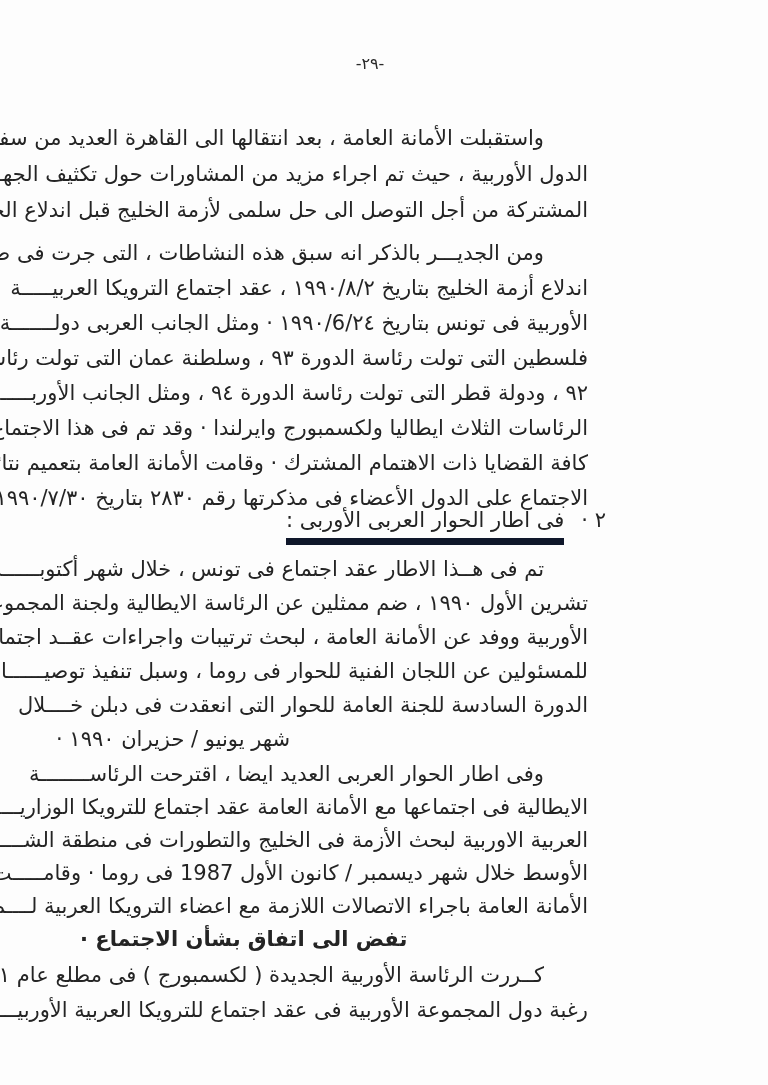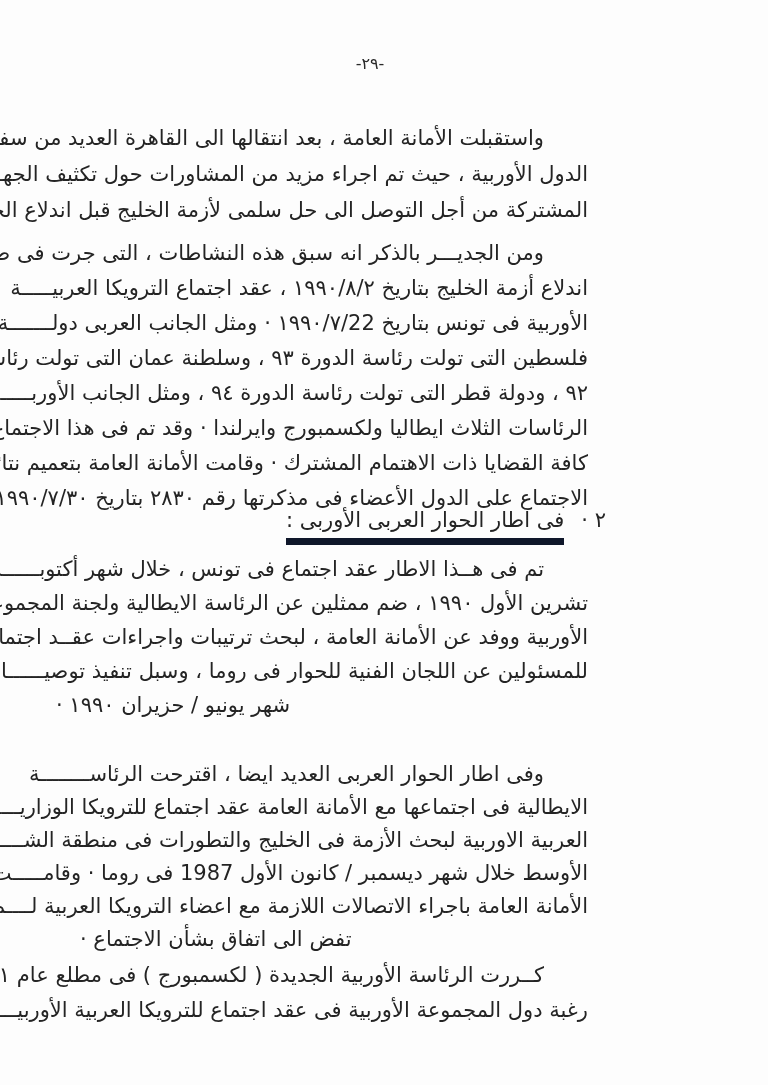--- a/index.html
+++ b/index.html
@@ -38,21 +38,21 @@
   .p2 { top: 236px; line-height: 35px; }
   .p3 { top: 552px; line-height: 34px; }
   .p4 { top: 758px; line-height: 33px; }
   .p5 { top: 958px; line-height: 35px; }
   .line {
     text-align: right;
     white-space: nowrap;
   }
   .line.first { padding-right: 44px; }
   .line.left  { text-align: left; padding-right: 0; }
-  .p4 .line.left { padding-left: 24px; }
+  .p4 .line.left { padding-left: 24px; font-weight: bold; }
   .heading {
     position: absolute;
     top: 508px;
     right: 162px;
     display: flex;
     direction: rtl;
     align-items: flex-start;
     gap: 17px;
     font-size: 21px;
     color: #242424;
@@ -71,38 +71,39 @@
 
   <div class="para p1">
     <div class="line first">واستقبلت الأمانة العامة ، بعد انتقالها الى القاهرة العديد من سفراء</div>
     <div class="line">الدول الأوربية ، حيث تم اجراء مزيد من المشاورات حول تكثيف الجهـــــود</div>
     <div class="line">المشتركة من أجل التوصل الى حل سلمى لأزمة الخليج قبل اندلاع الحرب ·</div>
   </div>
 
   <div class="para p2">
     <div class="line first">ومن الجديـــر بالذكر انه سبق هذه النشاطات ، التى جرت فى ضـوء</div>
     <div class="line">اندلاع أزمة الخليج بتاريخ ١٩٩٠/٨/٢ ، عقد اجتماع الترويكا العربيـــــة</div>
-    <div class="line">الأوربية فى تونس بتاريخ ١٩٩٠/٧/22 · ومثل الجانب العربى دولـــــــة</div>
+    <div class="line">الأوربية فى تونس بتاريخ ١٩٩٠/6/٢٤ · ومثل الجانب العربى دولـــــــة</div>
     <div class="line">فلسطين التى تولت رئاسة الدورة ٩٣ ، وسلطنة عمان التى تولت رئاسة الدورة</div>
     <div class="line">٩٢ ، ودولة قطر التى تولت رئاسة الدورة ٩٤ ، ومثل الجانب الأوربــــــى</div>
     <div class="line">الرئاسات الثلاث ايطاليا ولكسمبورج وايرلندا · وقد تم فى هذا الاجتماع بحث</div>
     <div class="line">كافة القضايا ذات الاهتمام المشترك · وقامت الأمانة العامة بتعميم نتائج هــذا</div>
     <div class="line">الاجتماع على الدول الأعضاء فى مذكرتها رقم ٢٨٣٠ بتاريخ ١٩٩٠/٧/٣٠ ·</div>
   </div>
 
   <div class="heading">
     <span class="h-num">٢ ·</span>
     <span class="h-title">فى اطار الحوار العربى الأوربى :</span>
   </div>
 
   <div class="para p3">
     <div class="line first">تم فى هــذا الاطار عقد اجتماع فى تونس ، خلال شهر أكتوبــــــر /</div>
     <div class="line">تشرين الأول ١٩٩٠ ، ضم ممثلين عن الرئاسة الايطالية ولجنة المجموعة</div>
     <div class="line">الأوربية ووفد عن الأمانة العامة ، لبحث ترتيبات واجراءات عقــد اجتماع</div>
     <div class="line">للمسئولين عن اللجان الفنية للحوار فى روما ، وسبل تنفيذ توصيــــــات</div>
+    <div class="line">الدورة السادسة للجنة العامة للحوار التى انعقدت فى دبلن خــــلال</div>
     <div class="line left">شهر يونيو / حزيران ١٩٩٠ ·</div>
   </div>
 
   <div class="para p4">
     <div class="line first">وفى اطار الحوار العربى العديد ايضا ، اقترحت الرئاســــــــة</div>
     <div class="line">الايطالية فى اجتماعها مع الأمانة العامة عقد اجتماع للترويكا الوزاريــــة</div>
     <div class="line">العربية الاوربية لبحث الأزمة فى الخليج والتطورات فى منطقة الشــــرق</div>
     <div class="line">الأوسط خلال شهر ديسمبر / كانون الأول 1987 فى روما · وقامـــــت</div>
     <div class="line">الأمانة العامة باجراء الاتصالات اللازمة مع اعضاء الترويكا العربية لــــم</div>
     <div class="line left">تفض الى اتفاق بشأن الاجتماع ·</div>

